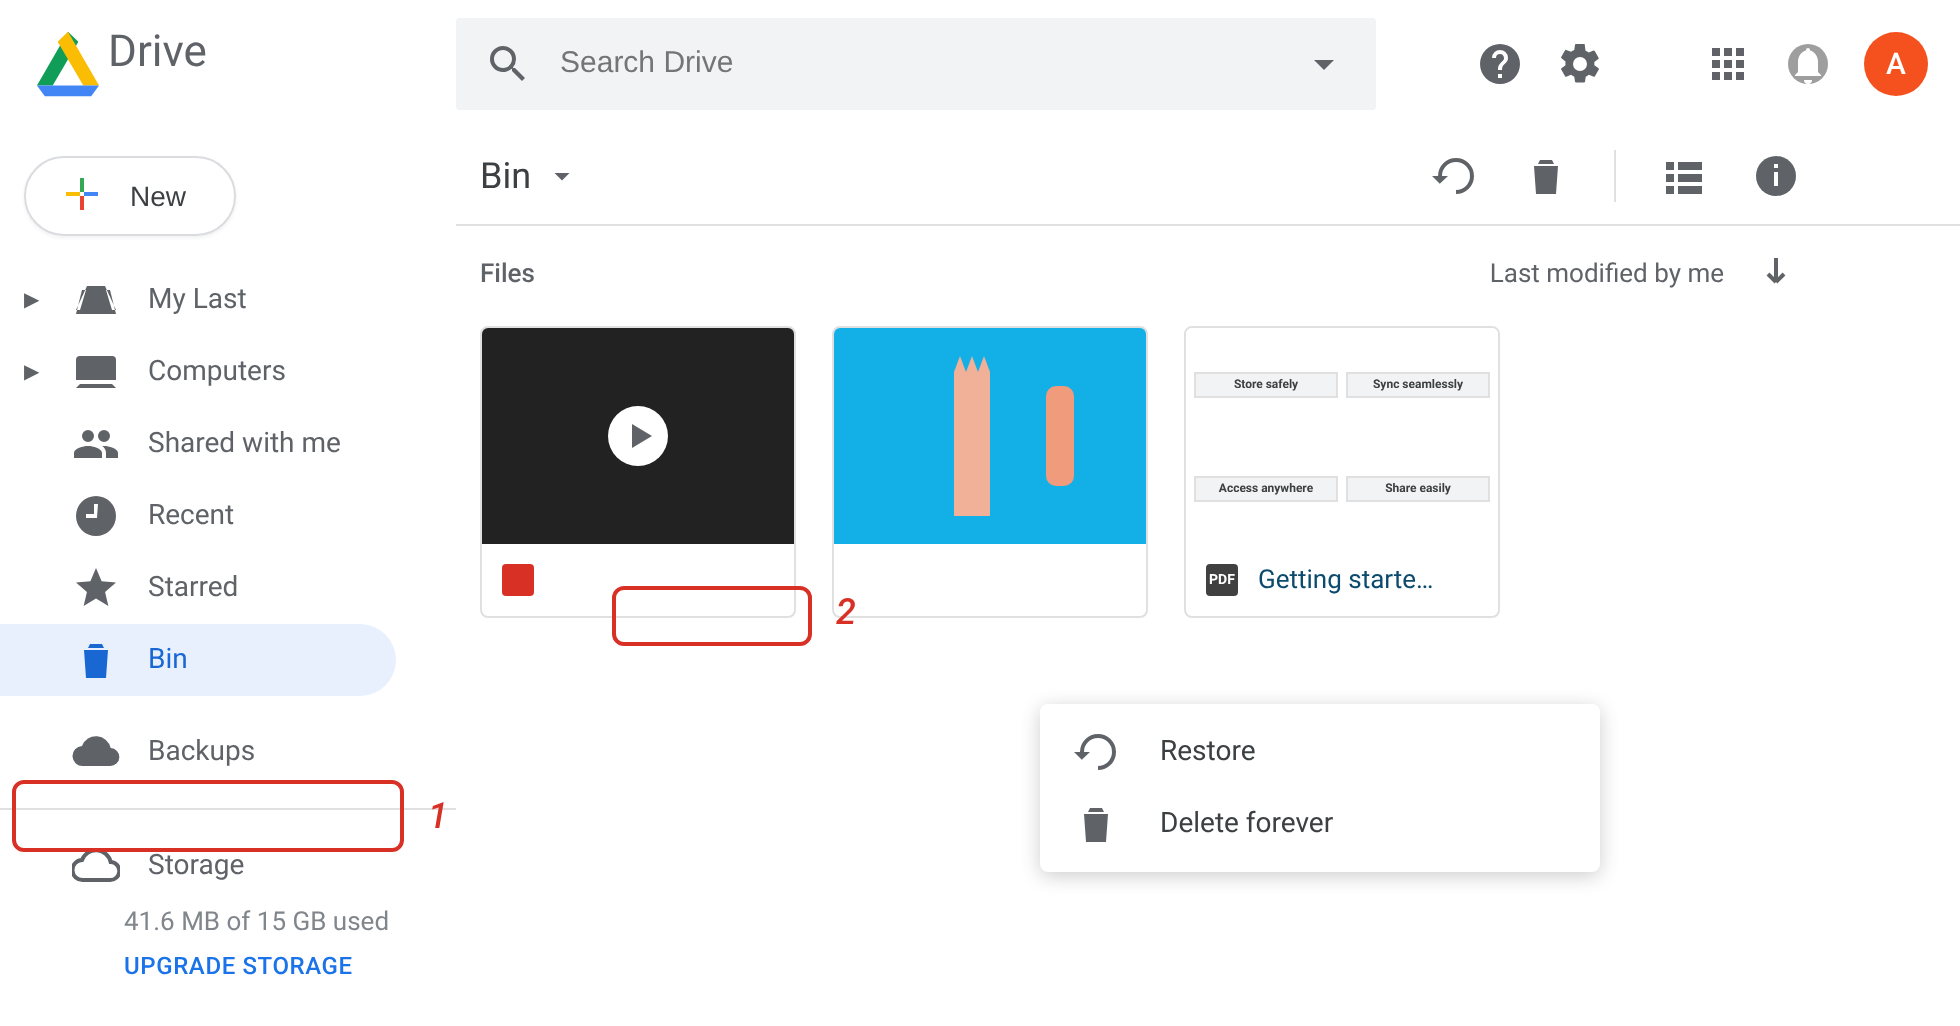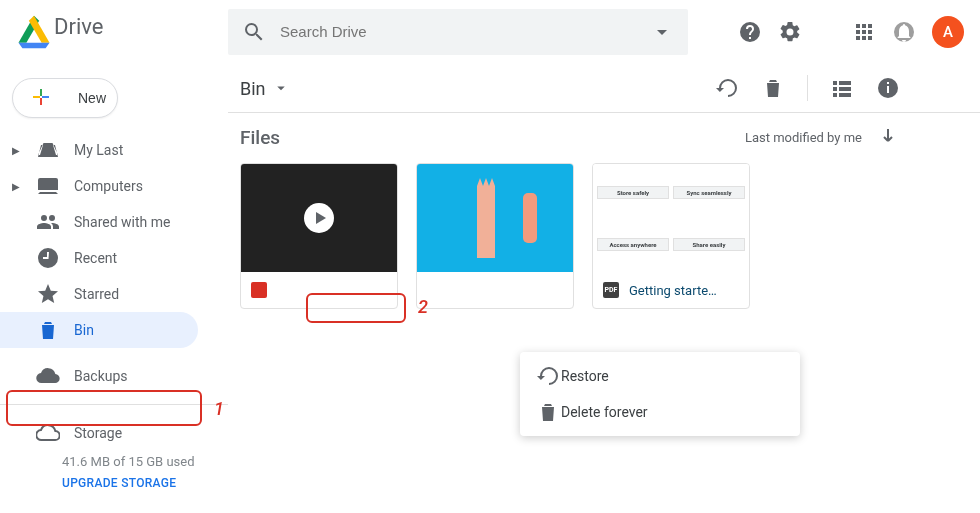--- a/index.html
+++ b/index.html
@@ -8,21 +8,21 @@
 .logo-wrap{display:flex;gap:2px;width:212px}
 .drive-logo{width:36px;height:36px}
 .app-name{font-size:22px;color:#5f6368}
 .search{flex:0 0 460px;height:46px;background:#f1f3f4;border-radius:2px;display:flex;align-items:center;padding:0 14px;gap:14px}
 .search input{border:0;background:transparent;outline:0;font-size:15px;color:#5f6368;flex:1}
 .hdr-icons{margin-left:auto;display:flex;align-items:center;gap:16px}
 .icon{width:24px;height:24px;fill:#5f6368;display:inline-flex;align-items:center;justify-content:center}
 .avatar{width:32px;height:32px;border-radius:50%;background:#f4511e;color:#fff;display:flex;align-items:center;justify-content:center;font-size:15px;font-weight:500}
 .body{display:flex;height:449px}
 .sidebar{width:228px;padding-top:8px}
-.new-btn{margin:6px 0 14px 12px;width:106px;height:40px;border:1px solid #dadce0;border-radius:24px;background:#fff;display:flex;align-items:center;gap:25px;padding:16px 16px;box-shadow:0 1px 2px rgba(0,0,0,.06);cursor:pointer}
+.new-btn{margin:6px 0 14px 12px;width:106px;height:40px;border:1px solid #dadce0;border-radius:24px;background:#fff;display:flex;align-items:center;gap:12px;padding:16px 16px;box-shadow:0 1px 2px rgba(0,0,0,.06);cursor:pointer}
 .new-btn span.lbl{font-size:14px;color:#3c4043;font-weight:500}
 .plus svg{width:24px;height:24px}
 .nav-item{display:flex;align-items:center;height:36px;padding:0 12px;gap:14px;cursor:pointer;color:#5f6368;font-size:14px}
 .nav-item .chev{width:10px;color:#5f6368;font-size:10px}
 .nav-item.no-chev .chev{visibility:hidden}
 .nav-item .ico{width:24px;height:24px;display:flex;align-items:center;justify-content:center}
 .nav-item.selected{background:#e8f0fe;color:#1967d2;border-top-right-radius:18px;border-bottom-right-radius:18px;margin-right:30px}
 .nav-item.selected .ico svg{fill:#1967d2}
 .hl-box{position:absolute;border:2px solid #d93025;border-radius:6px;pointer-events:none}
 .hl1{left:6px;top:390px;width:196px;height:36px}
@@ -30,36 +30,36 @@
 .a1{left:214px;top:398px}
 .divider{height:1px;background:#e0e0e0;margin:10px 0}
 .storage{padding-left:62px;font-size:13px;line-height:1.7}
 .storage .used{color:#80868b}
 .storage .upg{color:#1a73e8;font-size:12px;font-weight:500;letter-spacing:.3px}
 .main{flex:1;border-left:0;position:relative;padding-right:60px}
 .toolbar{display:flex;align-items:center;height:48px;padding:0 20px 0 12px}
 .path{font-size:18px;color:#3c4043;display:flex;align-items:center;gap:6px}
 .tool-right{margin-left:auto;display:flex;align-items:center;gap:22px}
 .section-head{display:flex;align-items:center;padding:12px 20px 6px 12px}
-.section-head .h{font-size:19px;font-weight:500;color:#5f6368}
+.section-head .h{font-size:13px;font-weight:500;color:#5f6368}
 .section-head .rt{margin-left:auto;display:flex;align-items:center;gap:14px;color:#5f6368;font-size:13px}
 .files{display:flex;gap:18px;padding:8px 12px}
 .card{width:158px;border:1px solid #e0e0e0;border-radius:4px;overflow:hidden;background:#fff}
 .thumb{height:108px;background:#222;display:flex;align-items:center;justify-content:center;position:relative}
 .thumb.two{background:#12b0e6}
 .thumb.three{background:#fff;display:grid;grid-template-columns:1fr 1fr;grid-template-rows:1fr 1fr;gap:4px;padding:4px}
 .mini{background:#f1f3f4;border:1px solid #e0e0e0;font-size:5px;color:#80868b;display:flex;flex-direction:column;align-items:center;justify-content:center;padding:2px}
 .play{width:30px;height:30px;border-radius:50%;background:#fff;display:flex;align-items:center;justify-content:center}
 .play::after{content:"";border-left:10px solid #5f6368;border-top:6px solid transparent;border-bottom:6px solid transparent;margin-left:3px}
 .meta{display:flex;align-items:center;gap:10px;padding:8px 10px;height:36px}
 .ftype{width:16px;height:16px;border-radius:2px}
 .fname{font-size:13px;color:#0c4a6e;overflow:hidden;white-space:nowrap;text-overflow:ellipsis}
 
 .menu{position:absolute;left:292px;top:288px;width:280px;background:#fff;border-radius:4px;box-shadow:0 2px 10px rgba(0,0,0,.2);padding:6px 0;z-index:20}
-.mitem{display:flex;align-items:center;gap:1px;padding:0 16px;height:36px;cursor:pointer;color:#3c4043;font-size:14px}
+.mitem{display:flex;align-items:center;gap:20px;padding:0 16px;height:36px;cursor:pointer;color:#3c4043;font-size:14px}
 .hl2{left:306px;top:293px;width:100px;height:30px}
 .a2{left:418px;top:296px}
 .hand{width:60px;height:80px;background:#f1b098;clip-path:polygon(40% 100%,40% 10%,45% 0,50% 10%,55% 0,60% 10%,65% 0,70% 10%,70% 100%)}
 .miniarm{width:14px;height:50px;background:#f19b7d;border-radius:5px}
 .divider-v{width:1px;height:26px;background:#e0e0e0}
 </style>
 </head>
 <body>
 
 <div class="header">

